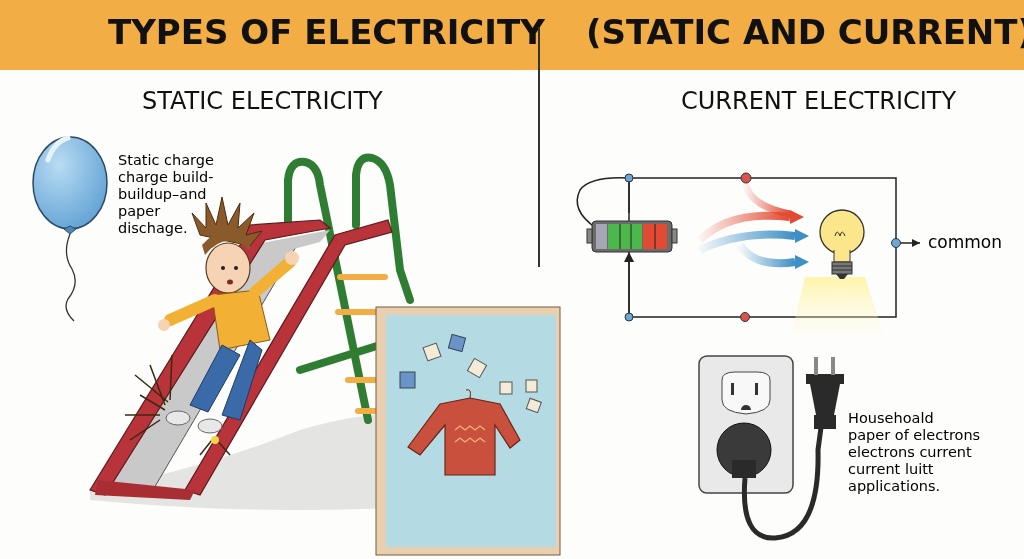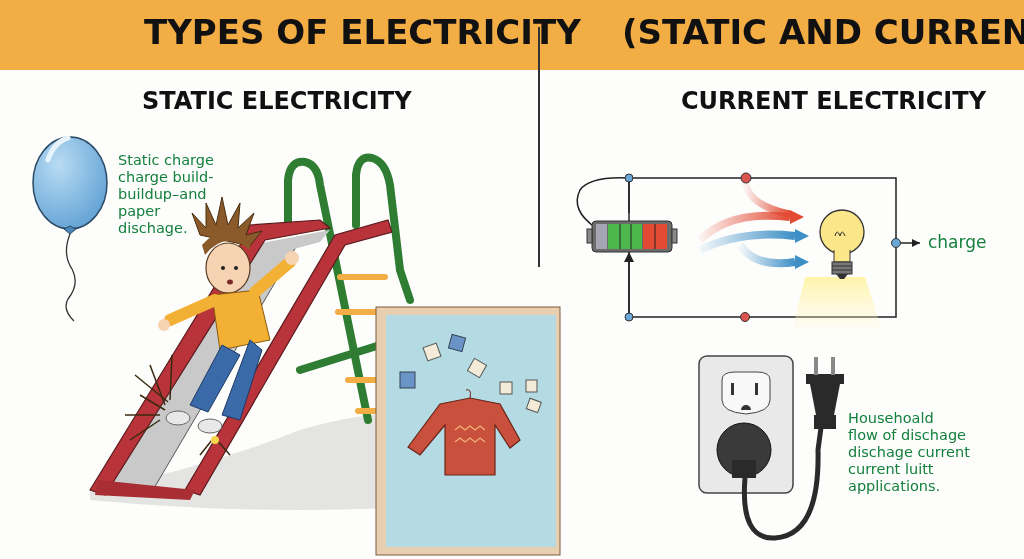--- a/index.html
+++ b/index.html
@@ -1,47 +1,47 @@
 <!DOCTYPE html>
 <html><head>
 <meta charset="utf-8">
 <style>
   html,body{margin:0;padding:0;}
   body{width:1024px;height:559px;position:relative;overflow:hidden;background:#fdfdfc;font-family:"DejaVu Sans","Liberation Sans",sans-serif;}
   .banner{position:absolute;left:0;top:0;width:1024px;height:70px;background:#f2ad45;}
-  .banner-title{position:absolute;top:12px;font-family:"DejaVu Sans",sans-serif;font-weight:bold;font-size:34px;color:#111;letter-spacing:0px;white-space:nowrap;margin-left:36px;}
+  .banner-title{position:absolute;top:12px;font-family:"DejaVu Sans",sans-serif;font-weight:bold;font-size:34px;color:#111;letter-spacing:0px;white-space:nowrap;}
   .divider{position:absolute;left:538px;top:27px;width:2px;height:240px;background:#333;}
-  .section-title{position:absolute;top:87px;font-family:"DejaVu Sans",sans-serif;font-weight:bold;font-size:24px;color:#111;white-space:nowrap;}
-  .caption{position:absolute;font-family:"DejaVu Sans",sans-serif;font-size:14.5px;line-height:17px;color:#15803d;white-space:pre;}
+  .section-title{position:absolute;top:87px;font-family:"DejaVu Sans",sans-serif;font-weight:normal;font-size:24px;color:#111;white-space:nowrap;}
+  .caption{position:absolute;font-family:"DejaVu Sans",sans-serif;font-size:14.5px;line-height:17px;color:#000000;white-space:pre;}
   .art{position:absolute;left:0;top:0;}
 </style>
 </head>
 <body>
 
 <div class="banner"></div>
 <div class="banner-title" style="left:108px;">TYPES OF ELECTRICITY</div>
 <div class="banner-title" style="left:586px;">(STATIC AND CURRENT)</div>
 <div class="divider"></div>
 
 <div class="section-title" style="left:142px;">STATIC ELECTRICITY</div>
 <div class="section-title" style="left:681px;">CURRENT ELECTRICITY</div>
 
 <div class="caption" style="left:118px;top:152px;"><span>Static charge</span>
 <span>charge build-</span>
 <span>buildup–and</span>
 <span>paper</span>
 <span>dischage.</span></div>
 
 <div class="caption" style="left:848px;top:410px;"><span>Househoald</span>
-<span>flow of dischage</span>
-<span>dischage current</span>
+<span>paper of electrons</span>
+<span>electrons current</span>
 <span>current luitt</span>
 <span>applications.</span></div>
 
-<div class="caption" style="left:928px;top:234px;font-size:17px;">charge</div>
+<div class="caption" style="left:928px;top:234px;font-size:17px;">common</div>
 
 <svg class="art" width="1024" height="559" viewBox="0 0 1024 559">
   <defs>
     <linearGradient id="redflow" x1="0" x2="1">
         <stop offset="0" stop-color="#e24a33" stop-opacity="0.05"></stop>
         <stop offset="1" stop-color="#e24a33"></stop>
       </linearGradient>
     <linearGradient id="blueflow" x1="0" x2="1">
         <stop offset="0" stop-color="#3d8fc6" stop-opacity="0.05"></stop>
         <stop offset="1" stop-color="#3d8fc6"></stop>

